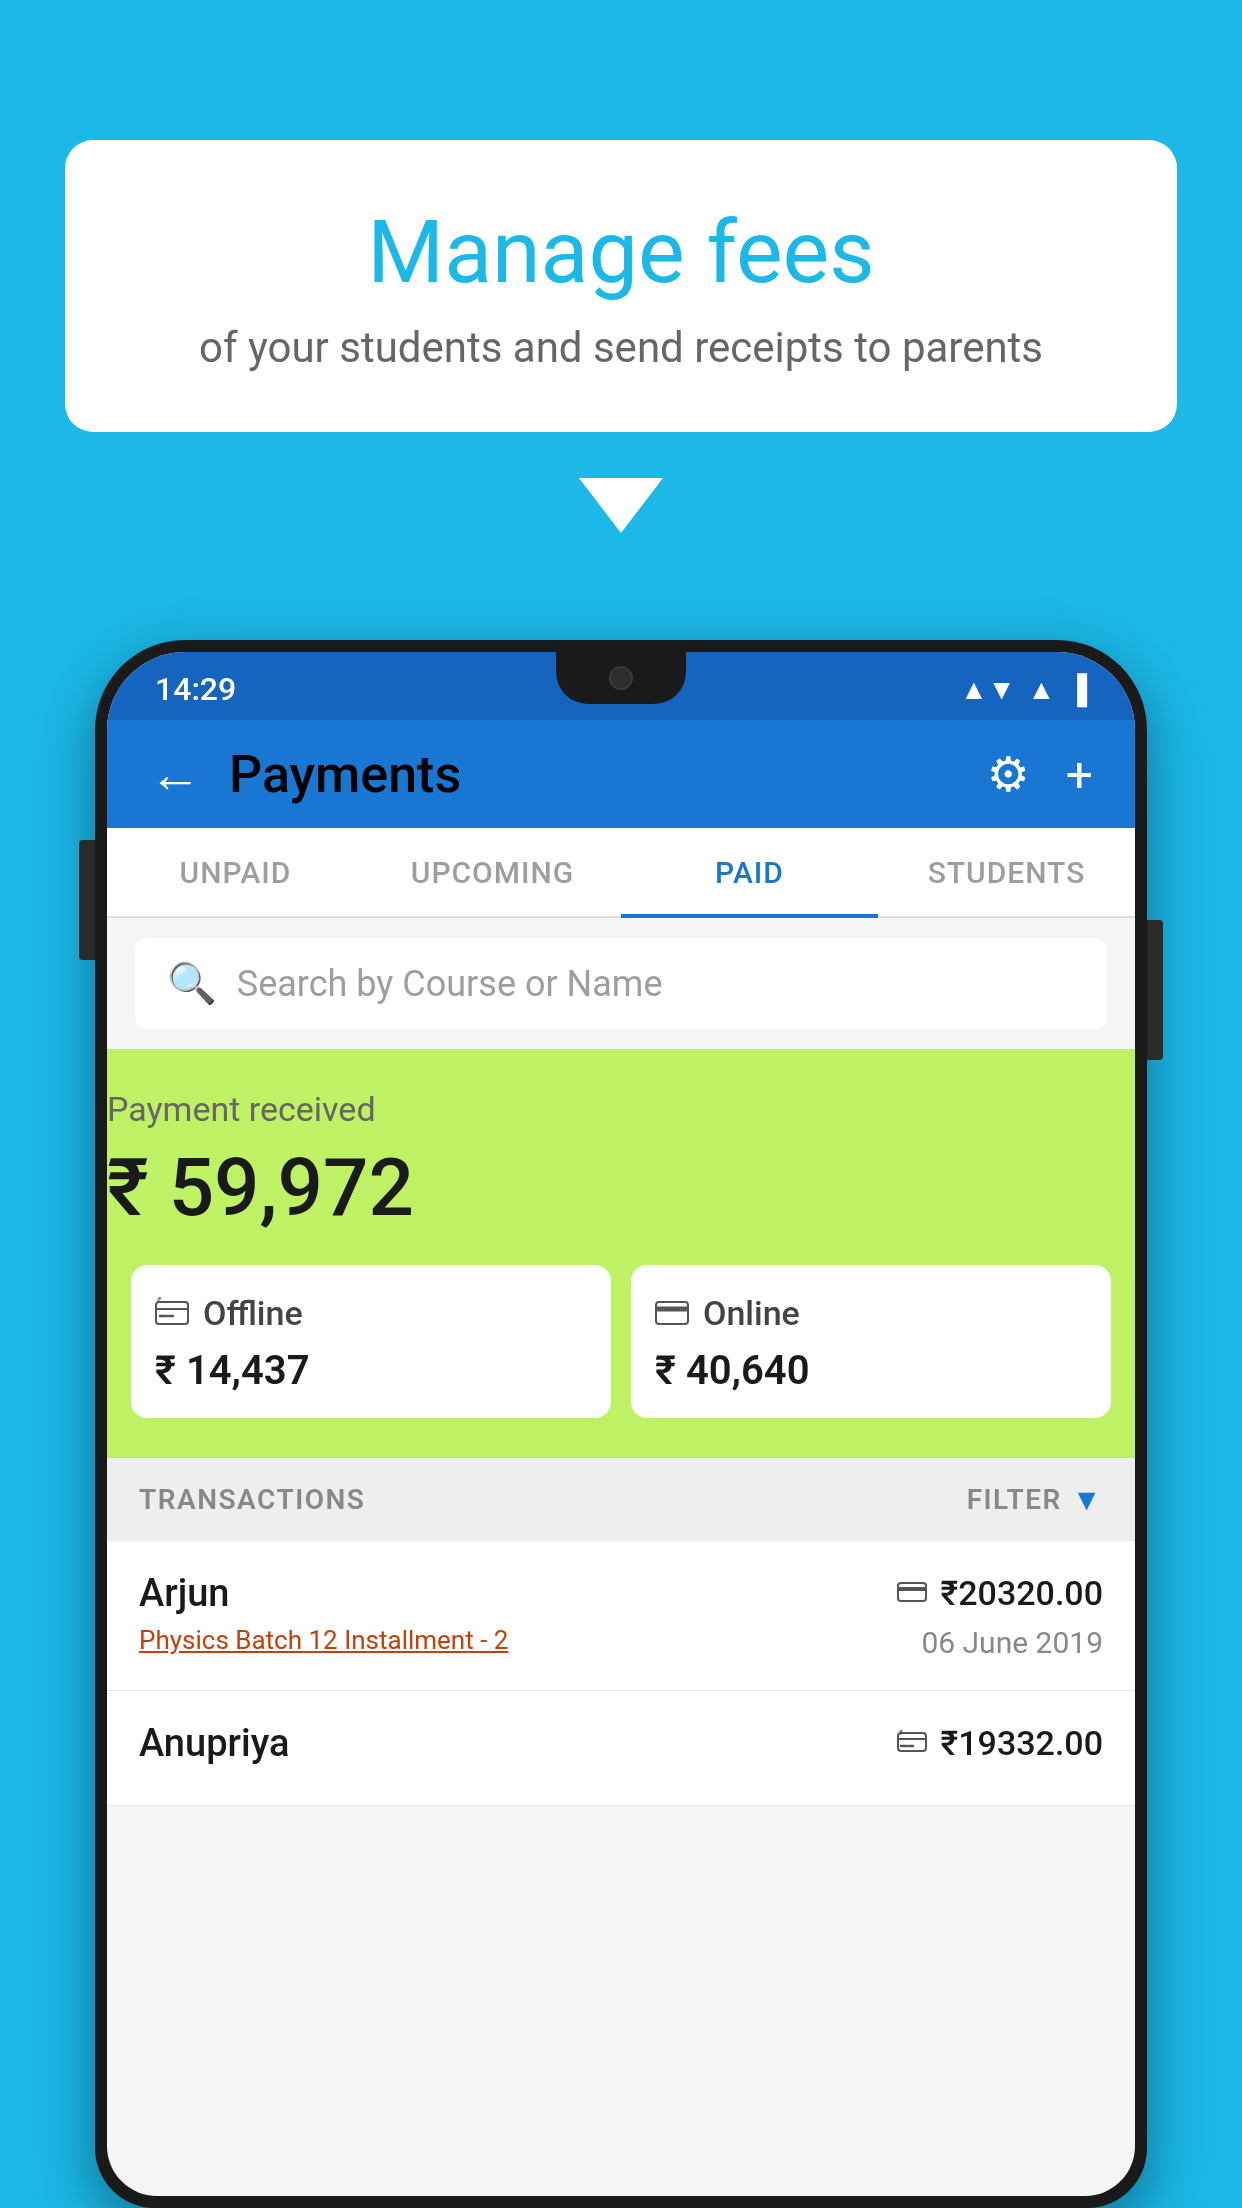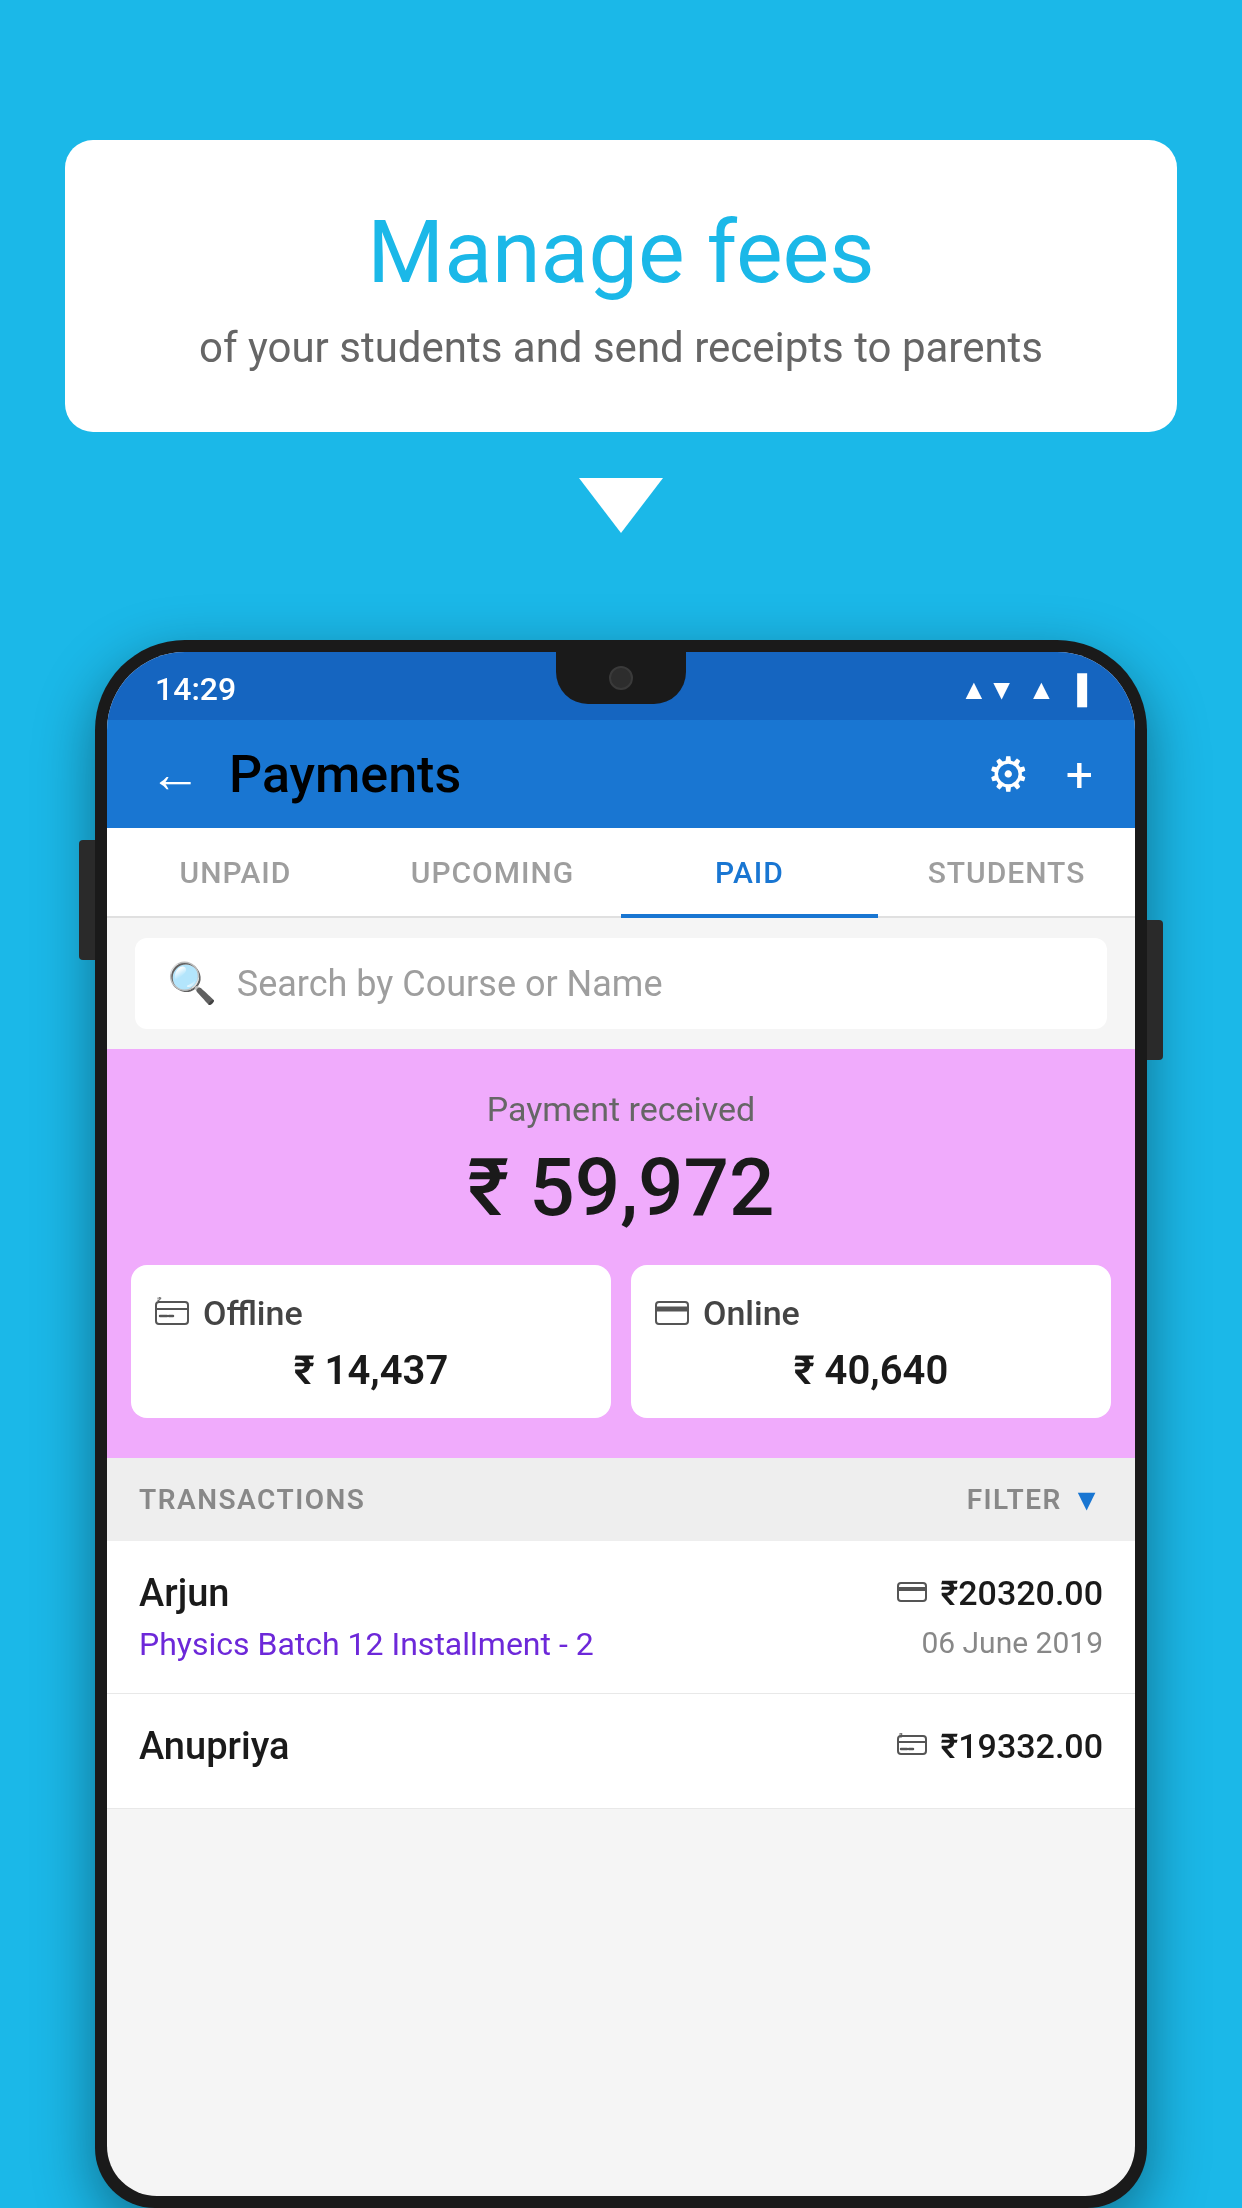--- a/index.html
+++ b/index.html
@@ -243,23 +243,22 @@
       font-size: 40px;
     }
 
     .search-placeholder {
       color: #9e9e9e;
       font-size: 36px;
     }
 
     
     .payment-received-section {
-      background: #f0abfc;
+      background: #bef264;
       padding: 40px 0 30px;
-      text-align: center;
     }
 
     .payment-label {
       font-size: 34px;
       color: #666666;
       margin-bottom: 12px;
     }
 
     .payment-amount {
       font-size: 80px;
@@ -376,22 +375,23 @@
       font-weight: 500;
       color: #1a1a1a;
     }
 
     .transaction-bottom {
       display: flex;
       justify-content: space-between;
     }
 
     .course-name {
-      font-size: 32px;
-      color: #6d28d9;
+      font-size: 26px;
+      color: #c2410c;
+      text-decoration: underline;
     }
 
     .transaction-date {
       font-size: 30px;
       color: #888888;
     }
   </style>
 </head>
 <body>
 

